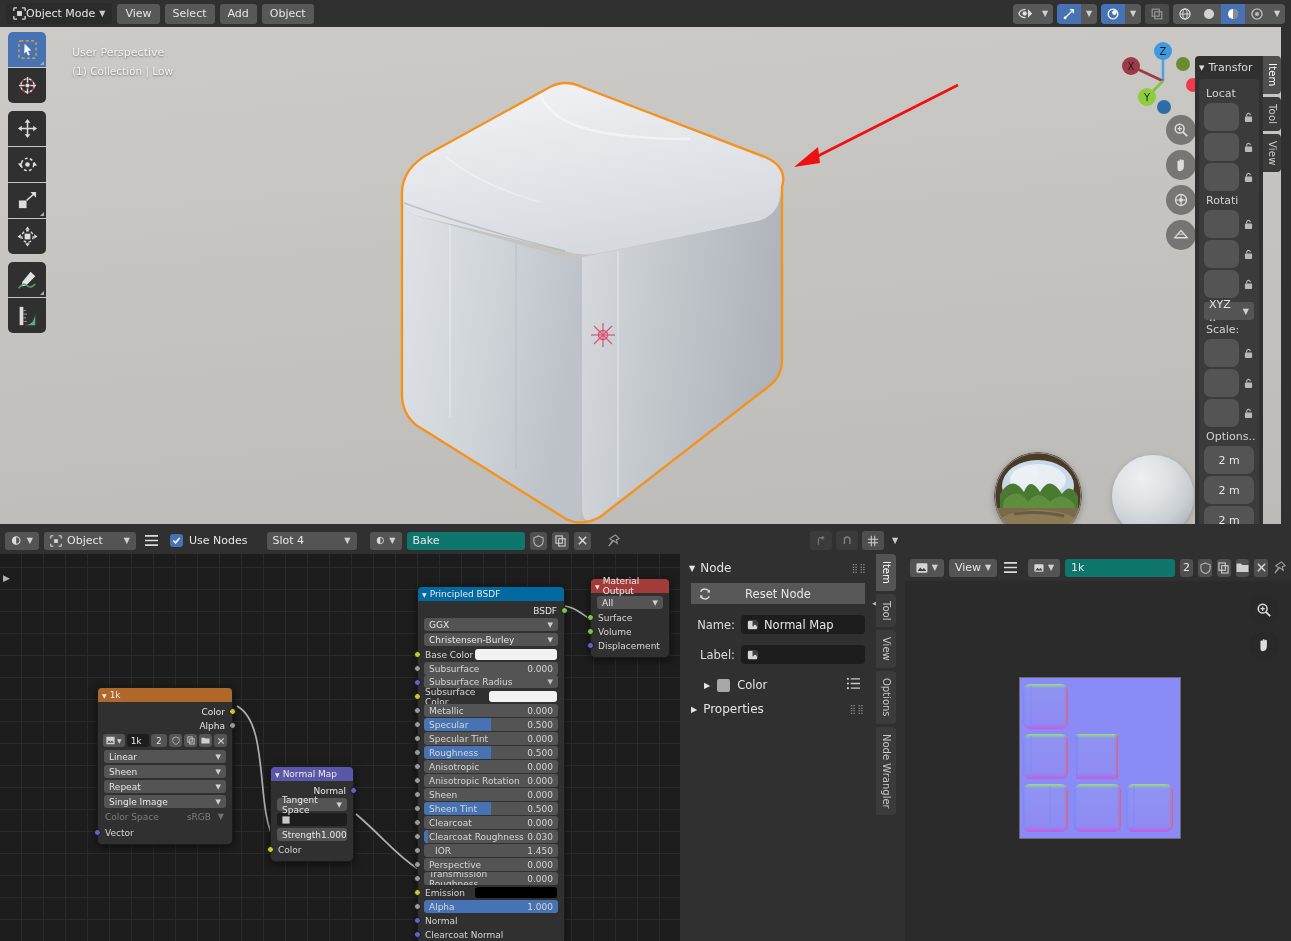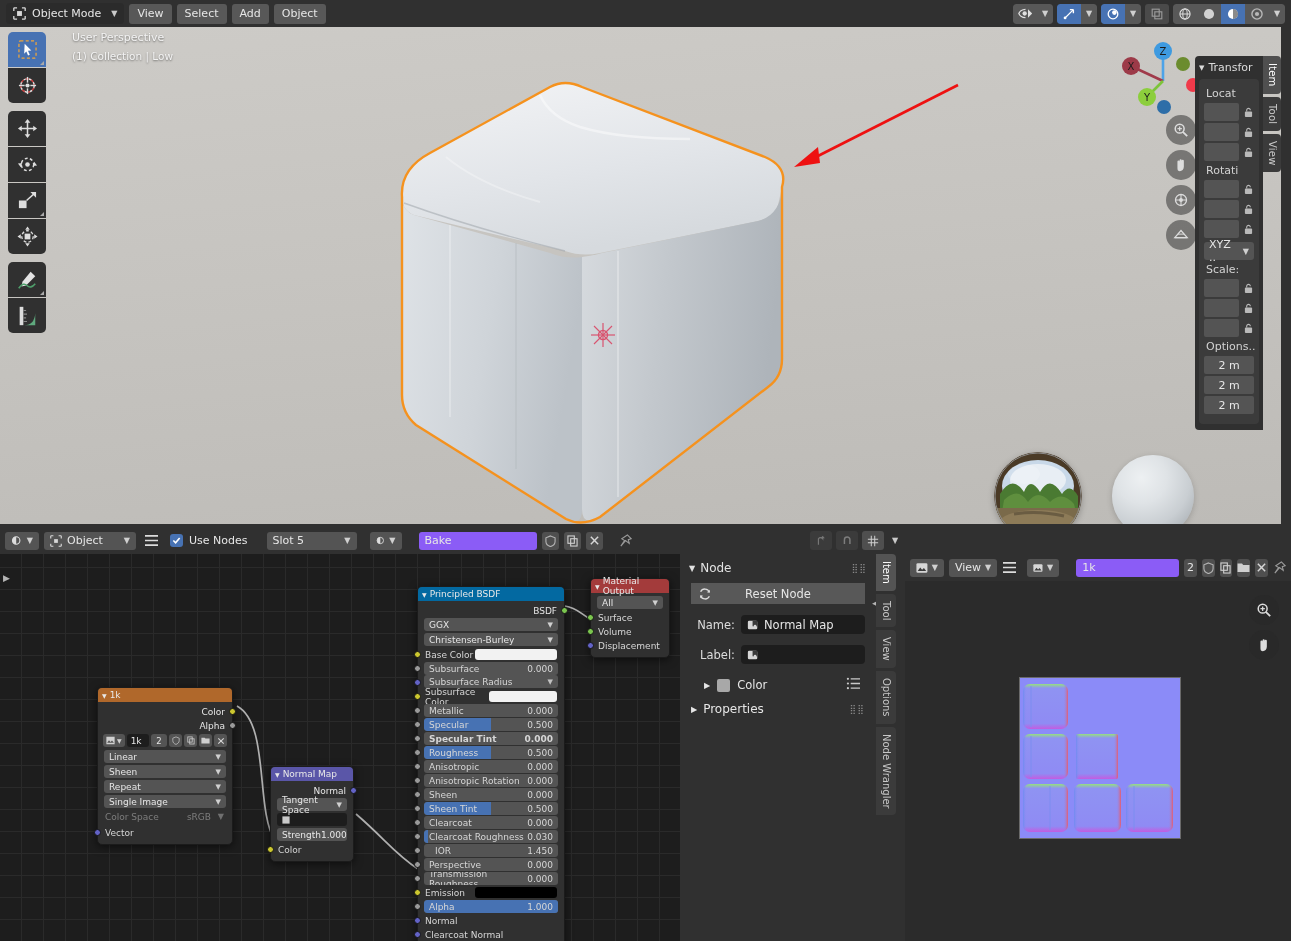--- a/index.html
+++ b/index.html
@@ -9,55 +9,55 @@
     font-family:"DejaVu Sans", sans-serif;
     font-size:11px; color:#e6e6e6;
     -webkit-font-smoothing:antialiased;
   }
   .app{position:relative;width:1291px;height:941px;}
   .ctl{
     background:#545454; border-radius:3px; height:18px;
     display:flex; align-items:center; padding:0 6px; position:relative;
     cursor:pointer; font-size:11px;
   }
-  .dark{background:#8b5cf6;margin-left:12px;}
+  .dark{background:#0f766e;}
   .icb{
     width:24px;height:20px;background:#585858;border-radius:3px;
     display:flex;align-items:center;justify-content:center;cursor:pointer;
   }
   .icb.active{background:#4772b3;}
   .chev{font-size:8px;opacity:.85;margin-left:auto;padding-left:4px;}
 
   
   .topbar{
     position:absolute;left:0;top:0;width:1291px;height:27px;
     background:#303030;display:flex;align-items:center;padding:0 6px;gap:5px;
   }
   .mode-sel{
     background:#2b2b2b;border-radius:4px;height:21px;display:flex;align-items:center;
-    padding:0 7px;gap:6px;min-width:105px;cursor:pointer;
+    padding:0 7px;min-width:105px;cursor:pointer;
   }
   .menu-btn{
     height:20px;padding:0 8px;background:#585858;border-radius:3px;
     display:flex;align-items:center;cursor:pointer;font-size:11px;
   }
   .topright{margin-left:auto;display:flex;align-items:center;gap:4px;}
   .grp{display:flex;border-radius:3px;overflow:hidden;}
   .grp .icb{border-radius:0;}
   .grp .icb:first-child{border-top-left-radius:3px;border-bottom-left-radius:3px;}
   .grp .icb:last-child{border-top-right-radius:3px;border-bottom-right-radius:3px;}
   .cdn{width:16px;}
 
   
   .viewport{
     position:absolute;left:0;top:27px;width:1281px;height:497px;
     background:linear-gradient(175deg,#cdcbc7 0%,#c6c4c0 45%,#bdbbb7 100%);
     overflow:hidden;
   }
-  .vp-text{position:absolute;left:72px;top:1px;color:#f3f3f3;font-size:11px;
+  .vp-text{position:absolute;left:72px;top:16px;color:#f3f3f3;font-size:11px;
     text-shadow:0 1px 2px rgba(0,0,0,.45);line-height:19px;}
   .vp-text div:nth-child(2){font-size:10.5px;}
 
   .toolbar{
     position:absolute;left:8px;top:5px;width:38px;
     display:flex;flex-direction:column;gap:1px;
   }
   .tgrp{display:flex;flex-direction:column;gap:1px;margin-bottom:7px;}
   .tool{
     width:38px;height:35px;background:#303030;
@@ -87,21 +87,21 @@
 
   
   .npanel{
     position:absolute;right:18px;top:29px;width:68px;
     background:#303030;border-radius:4px 0 0 4px;padding:2px 0 6px;
   }
   .np-head{display:flex;align-items:center;gap:4px;padding:3px 4px;font-size:11px;color:#dcdcdc;}
   .np-body{background:#3b3b3b;border-radius:4px;margin:2px 4px 0;padding:5px 5px 8px;}
   .np-lbl{font-size:11px;color:#d2d2d2;margin:3px 0 3px 2px;}
   .np-row{display:flex;align-items:center;gap:3px;margin-bottom:2px;}
-  .np-field{flex:1;height:18px;background:#545454;border-radius:2px;
+  .np-field{flex:1;height:28px;background:#545454;border-radius:7px;
     display:flex;align-items:center;justify-content:center;font-size:11px;cursor:pointer;}
   .np-field.dimn{background:#545454;}
   .lock{width:12px;height:14px;display:flex;align-items:center;justify-content:center;cursor:pointer;}
   .np-drop{height:18px;background:#545454;border-radius:3px;display:flex;align-items:center;
     padding:0 5px;font-size:11px;margin:4px 0 2px;cursor:pointer;}
 
   .vtabs{position:absolute;right:0;top:29px;width:18px;display:flex;flex-direction:column;gap:3px;}
   .vtab{width:18px;background:#3b3b3b;border-radius:0 4px 4px 0;
     writing-mode:vertical-rl;text-orientation:mixed;font-size:10px;color:#c9c9c9;
     padding:7px 3px;cursor:pointer;letter-spacing:.2px;}
@@ -619,21 +619,21 @@
     </div>
     <div style="display:flex;align-items:center;gap:6px;margin-left:4px;cursor:pointer">
       <span style="width:13px;height:13px;border-radius:3px;background:#4772b3;display:flex;align-items:center;justify-content:center">
         <svg width="9" height="9" viewBox="0 0 10 10">
             <path d="M1.5 5 L4 7.5 L8.5 2.2" fill="none" stroke="#fff" stroke-width="1.8"></path>
           </svg>
       </span>
       <span>Use Nodes</span>
     </div>
     <div class="ctl" style="width:90px;margin-left:14px">
-      <span>Slot 5</span>
+      <span>Slot 4</span>
       <span class="chev">▼</span>
     </div>
     <div class="ctl" style="width:32px;margin-left:8px">
       <svg width="13" height="13" viewBox="0 0 16 16">
         <circle cx="7" cy="8" r="5.2" fill="none" stroke="#ddd" stroke-width="1.4"></circle>
         <path d="M7 2.8a5.2 5.2 0 000 10.4z" fill="#ddd"></path>
       </svg>
       <span class="chev">▼</span>
     </div>
     <div class="ctl dark" style="width:118px">
@@ -849,21 +849,21 @@
               </div>
             </div>
             <div class="nrow" style="padding: 0px;">
               <span class="sock l s-grey"></span>
               <div class="slider">
                 <div class="fillbar" style="width:50%"></div>
                 <span>Specular</span>
                 <span class="v">0.500</span>
               </div>
             </div>
-            <div class="nrow" style="padding: 0px; font-weight: bold;">
+            <div class="nrow" style="padding: 0px;">
               <span class="sock l s-grey"></span>
               <div class="slider">
                 <div class="fillbar" style="width:0%"></div>
                 <span>Specular Tint</span>
                 <span class="v">0.000</span>
               </div>
             </div>
             <div class="nrow" style="padding: 0px;">
               <span class="sock l s-grey"></span>
               <div class="slider">

